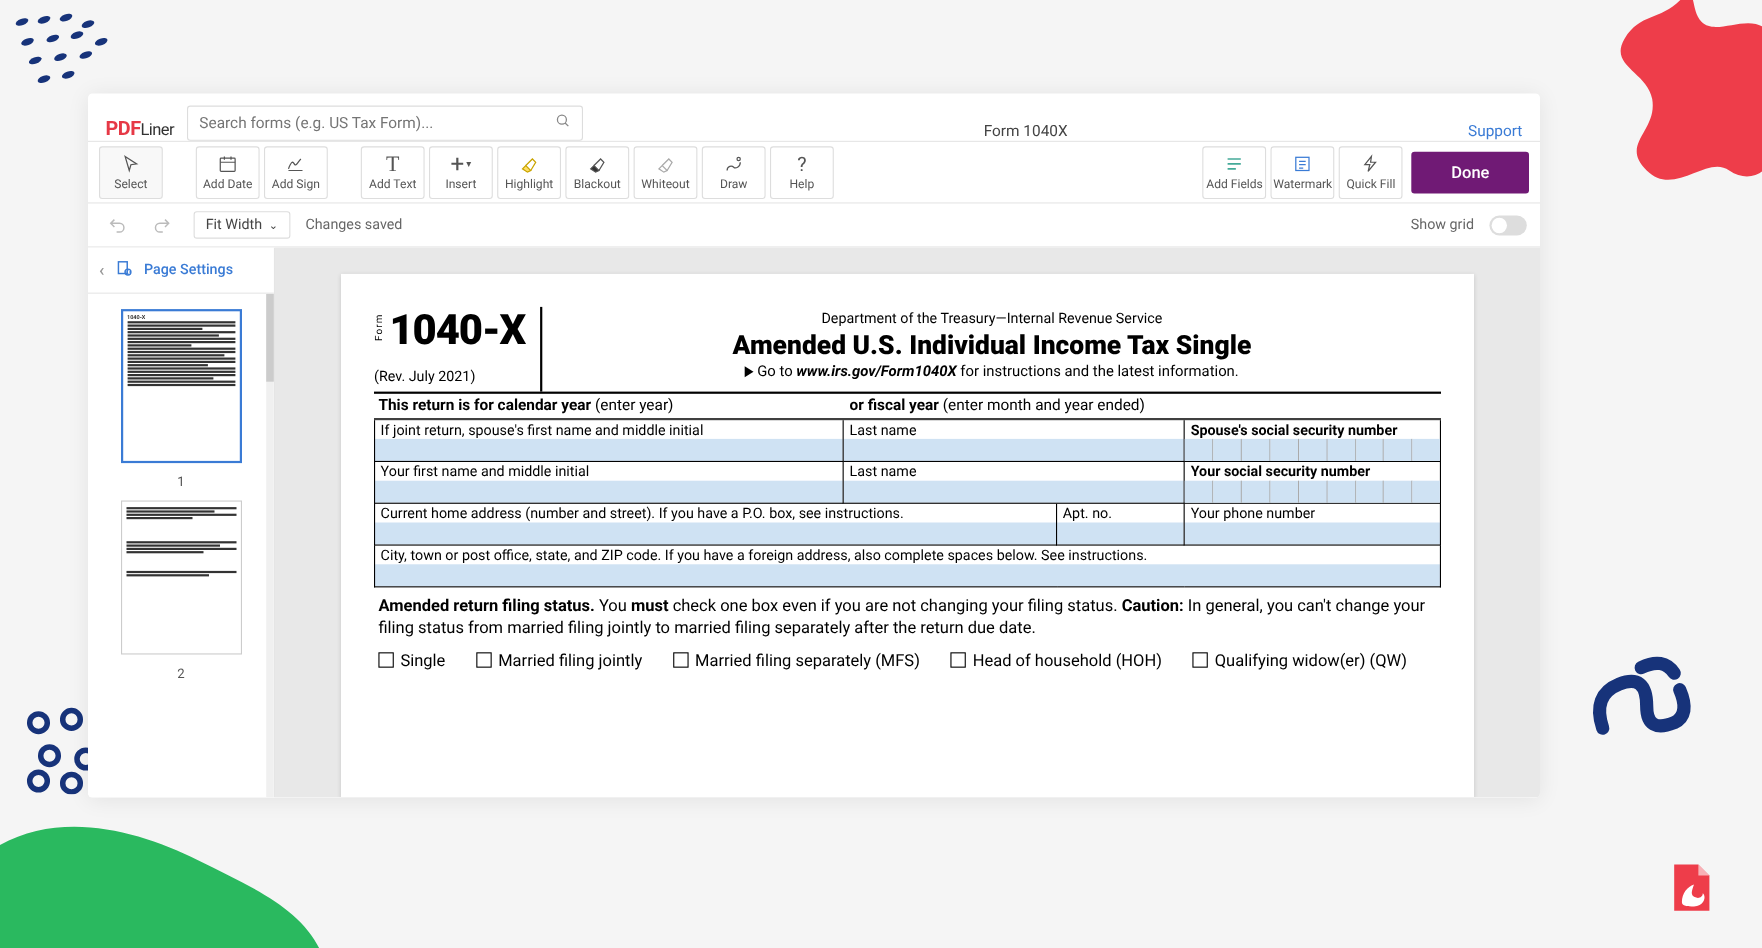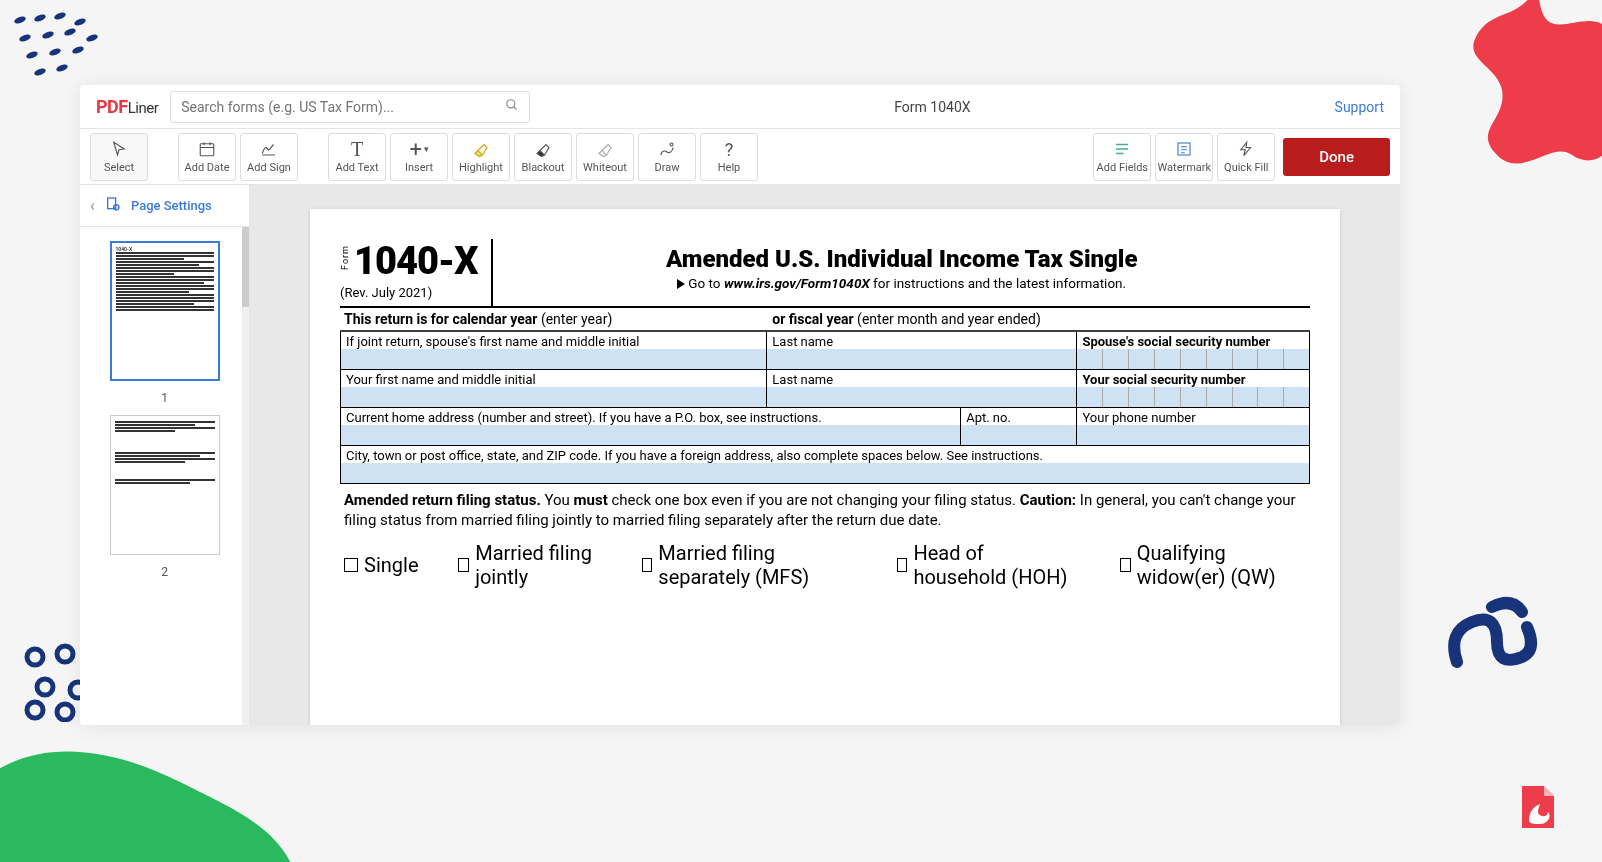--- a/index.html
+++ b/index.html
@@ -4,35 +4,35 @@
 <style>
 *{box-sizing:border-box;margin:0;padding:0;font-family:-apple-system,BlinkMacSystemFont,"Segoe UI",Roboto,sans-serif}
 body{background:#f5f5f5;width:1602px;height:862px;overflow:hidden;position:relative}
 .decor-tl{position:absolute;top:10px;left:10px;width:120px;height:80px;z-index:0}
 .decor-tr{position:absolute;top:-10px;right:-20px;width:180px;height:190px;z-index:10}
 .decor-bl-green{position:absolute;bottom:-30px;left:-20px;width:320px;height:150px;z-index:0}
 .decor-bl-dots{position:absolute;bottom:140px;left:20px;width:90px;height:80px;z-index:0}
 .decor-br-squiggle{position:absolute;bottom:170px;right:60px;width:100px;height:100px;z-index:10}
 .decor-br-pdf{position:absolute;bottom:30px;right:40px;width:50px;height:50px;z-index:10}
 .app{position:absolute;top:85px;left:80px;width:1320px;height:640px;background:#fff;border-radius:4px;box-shadow:0 2px 20px rgba(0,0,0,.08);display:flex;flex-direction:column;overflow:hidden;z-index:5}
-.titlebar{height:44px;border-bottom:1px solid #e5e5e5;display:flex;align-items:center;padding:0 16px;gap:12px}
+.titlebar{height:44px;border-bottom:1px solid #e5e5e5;display:flex;align-items:flex-end;padding:0 16px;gap:12px}
 .logo{font-weight:700;font-size:18px;color:#e63946;letter-spacing:-.5px}
 .logo .liner{color:#333;font-weight:400;font-size:15px}
 .searchbox{flex:0 0 360px;height:32px;border:1px solid #ddd;border-radius:3px;display:flex;align-items:center;padding:0 10px;gap:8px;color:#888;font-size:14px}
 .searchbox input{border:none;outline:none;flex:1;font-size:14px;color:#0f766e}
 .title-center{flex:1;text-align:center;font-size:14px;color:#444}
 .support{color:#3a7bd5;font-size:14px}
 .toolbar{height:56px;border-bottom:1px solid #e5e5e5;display:flex;align-items:center;padding:0 10px;gap:8px}
 .tool-group{display:flex;gap:4px}
 .tool-btn{width:58px;height:48px;display:flex;flex-direction:column;align-items:center;justify-content:center;gap:2px;border:1px solid transparent;border-radius:3px;cursor:pointer;font-size:11px;color:#555}
 .tool-btn.boxed{border-color:#ddd}
 .tool-btn .ico{width:20px;height:20px;display:flex;align-items:center;justify-content:center;font-size:16px;color:#555}
 .tool-btn.sel{border-color:#ddd;background:#f8f8f8}
 .spacer{flex:1}
-.done-btn{background:#b91c1c;color:#fff;border:none;padding:10px 36px;border-radius:3px;font-size:15px;font-weight:500;cursor:pointer}
+.done-btn{background:#701a75;color:#fff;border:none;padding:10px 36px;border-radius:3px;font-size:15px;font-weight:500;cursor:pointer}
 .subbar{height:40px;border-bottom:1px solid #e5e5e5;display:flex;align-items:center;padding:0 12px;gap:14px;font-size:13px;color:#666}
 .icon-btn{width:28px;height:28px;display:flex;align-items:center;justify-content:center;color:#aaa;border-radius:3px}
 .zoom-sel{border:1px solid #ddd;border-radius:3px;padding:4px 10px;display:flex;align-items:center;gap:6px;color:#444;font-size:13px}
 .toggle{width:34px;height:18px;background:#ddd;border-radius:10px;position:relative}
 .toggle::after{content:"";position:absolute;left:2px;top:2px;width:14px;height:14px;background:#fff;border-radius:50%}
 .workspace{flex:1;display:flex;overflow:hidden}
 .sidebar{width:170px;border-right:1px solid #e5e5e5;display:flex;flex-direction:column;background:#fff}
 .side-head{height:42px;border-bottom:1px solid #e5e5e5;display:flex;align-items:center;padding:0 10px;gap:10px;color:#3a7bd5;font-size:13px;font-weight:500}
 .collapse-btn{color:#999;font-size:16px}
 .thumbs{flex:1;overflow-y:auto;padding:14px 10px;display:flex;flex-direction:column;align-items:center;gap:10px;position:relative}
@@ -43,38 +43,38 @@
 .thumb-num{font-size:12px;color:#555}
 .thumb-scrollbar{position:absolute;right:0;top:0;width:7px;height:100%;background:#f0f0f0}
 .thumb-scrollbar::after{content:"";position:absolute;right:0;top:0;width:7px;height:80px;background:#ccc}
 .canvas{flex:1;background:#e8e8e8;overflow:auto;padding:24px 0 0 0;display:flex;justify-content:center}
 .page{width:1030px;background:#fff;box-shadow:0 1px 4px rgba(0,0,0,.15);padding:30px 30px 20px 30px;font-family:Arial,sans-serif;color:#000}
 .form-head{display:flex;border-bottom:2px solid #000}
 .form-head-left{border-right:2px solid #000;padding-right:14px;padding-bottom:6px}
 .form-num{display:flex;align-items:flex-start;gap:4px}
 .form-word{font-size:9px;writing-mode:vertical-rl;transform:rotate(180deg);letter-spacing:1px;margin-top:6px}
 .form-big{font-size:38px;font-weight:900;letter-spacing:-1px}
-.form-rev{font-size:13px;margin-top:2px}
+.form-rev{font-size:13px;margin-top:12px}
 .form-head-mid{flex:1;text-align:center;padding:4px 10px}
 .form-dept{font-size:13px}
 .form-title{font-size:24px;font-weight:900;margin:2px 0}
 .form-sub{font-size:13.5px;font-weight:700}
 .form-sub2{font-size:13.5px}
 .form-head-right{border-left:2px solid #000;width:170px;padding:22px 0 0 12px;font-size:14px}
 .row-year{border-bottom:2px solid #404040;padding:3px 4px;font-size:14px}
 .row-year b{font-weight:700}
 .form-grid{width:100%;border-collapse:collapse}
 .form-grid td{border:1px solid #000;border-top:none;padding:0;vertical-align:top;font-size:13px}
 .cell-label{padding:2px 5px 0 5px;height:17px}
 .cell-input{height:20px;background:#cfe2f3;border-top:none}
 .ssn-cells{display:flex;height:20px}
 .ssn-cells div{flex:1;background:#cfe2f3;border-right:1px solid #aaa}
 .ssn-cells div:last-child{border-right:none}
 .amend-text{padding:6px 4px 4px 4px;font-size:15px;line-height:1.35}
-.checks{padding:6px 4px;display:flex;gap:40px;font-size:20px}
+.checks{padding:6px 4px;display:flex;gap:28px;font-size:15px}
 .chk{display:flex;align-items:center;gap:6px}
 .chk-box{width:14px;height:14px;border:1.5px solid #000}
 .tri{display:inline-block;width:0;height:0;border-top:5px solid transparent;border-bottom:5px solid transparent;border-left:8px solid #000;vertical-align:middle;margin-right:3px}
 </style>
 </head>
 <body>
 
 <svg class="decor-tl" viewBox="0 0 120 80">
     <g fill="#17337a">
       <ellipse cx="10" cy="10" rx="6" ry="3" transform="rotate(-20 10 10)"></ellipse>
@@ -248,20 +248,40 @@
             <svg width="18" height="18" viewBox="0 0 24 24" fill="none" stroke="#555" stroke-width="1.5">
               <path d="M13 3 L5 13 L11 13 L9 21 L18 10 L12 10 Z"></path>
             </svg>
           </span>
           <span>Quick Fill</span>
         </div>
     </div>
     <button class="done-btn">Done</button>
   </div>
 
+  <div class="subbar">
+    <div class="icon-btn">
+        <svg width="16" height="16" viewBox="0 0 24 24" fill="none" stroke="#bbb" stroke-width="2">
+          <path d="M9 14 L4 9 L9 4 M4 9 L16 9 A6 6 0 0 1 16 21 L12 21"></path>
+        </svg>
+      </div>
+    <div class="icon-btn">
+        <svg width="16" height="16" viewBox="0 0 24 24" fill="none" stroke="#bbb" stroke-width="2">
+          <path d="M15 14 L20 9 L15 4 M20 9 L8 9 A6 6 0 0 0 8 21 L12 21"></path>
+        </svg>
+      </div>
+    <div class="zoom-sel">
+        <span>Fit Width</span>
+        <span style="font-size:10px">⌄</span>
+      </div>
+    <span>Changes saved</span>
+    <div class="spacer"></div>
+    <span>Show grid</span>
+    <div class="toggle"></div>
+  </div>
 
   <div class="workspace">
     <div class="sidebar">
       <div class="side-head">
         <span class="collapse-btn">‹</span>
         <span><svg width="16" height="16" viewBox="0 0 24 24" fill="none" stroke="#3a7bd5" stroke-width="2">
               <rect x="4" y="3" width="12" height="16"></rect>
               <circle cx="17" cy="17" r="4"></circle>
               <path d="M17 14v1m0 4v1m3-3h-1m-4 0h-1"></path>
             </svg></span>
@@ -319,20 +339,21 @@
       <div class="page">
         <div class="form-head">
           <div class="form-head-left">
             <div class="form-num">
                 <span class="form-word">Form</span>
                 <span class="form-big">1040-X</span>
               </div>
             <div class="form-rev">(Rev. July 2021)</div>
           </div>
           <div class="form-head-mid">
+            <div class="form-dept">Department of the Treasury—Internal Revenue Service</div>
             <div class="form-title">Amended U.S. Individual Income Tax Single</div>
             <div class="form-sub2"><span class="tri"></span><span>Go to </span><b><i>www.irs.gov/Form1040X</i></b><span> for instructions and the latest information.</span></div>
           </div>
         </div>
         <div class="row-year"><b>This return is for calendar year</b> <span>(enter year)</span><span style="display:inline-block;width:160px"></span><b>or fiscal year</b> <span>(enter month and year ended)</span></div>
 
         <table class="form-grid">
           <tbody>
               <tr>
             <td>

